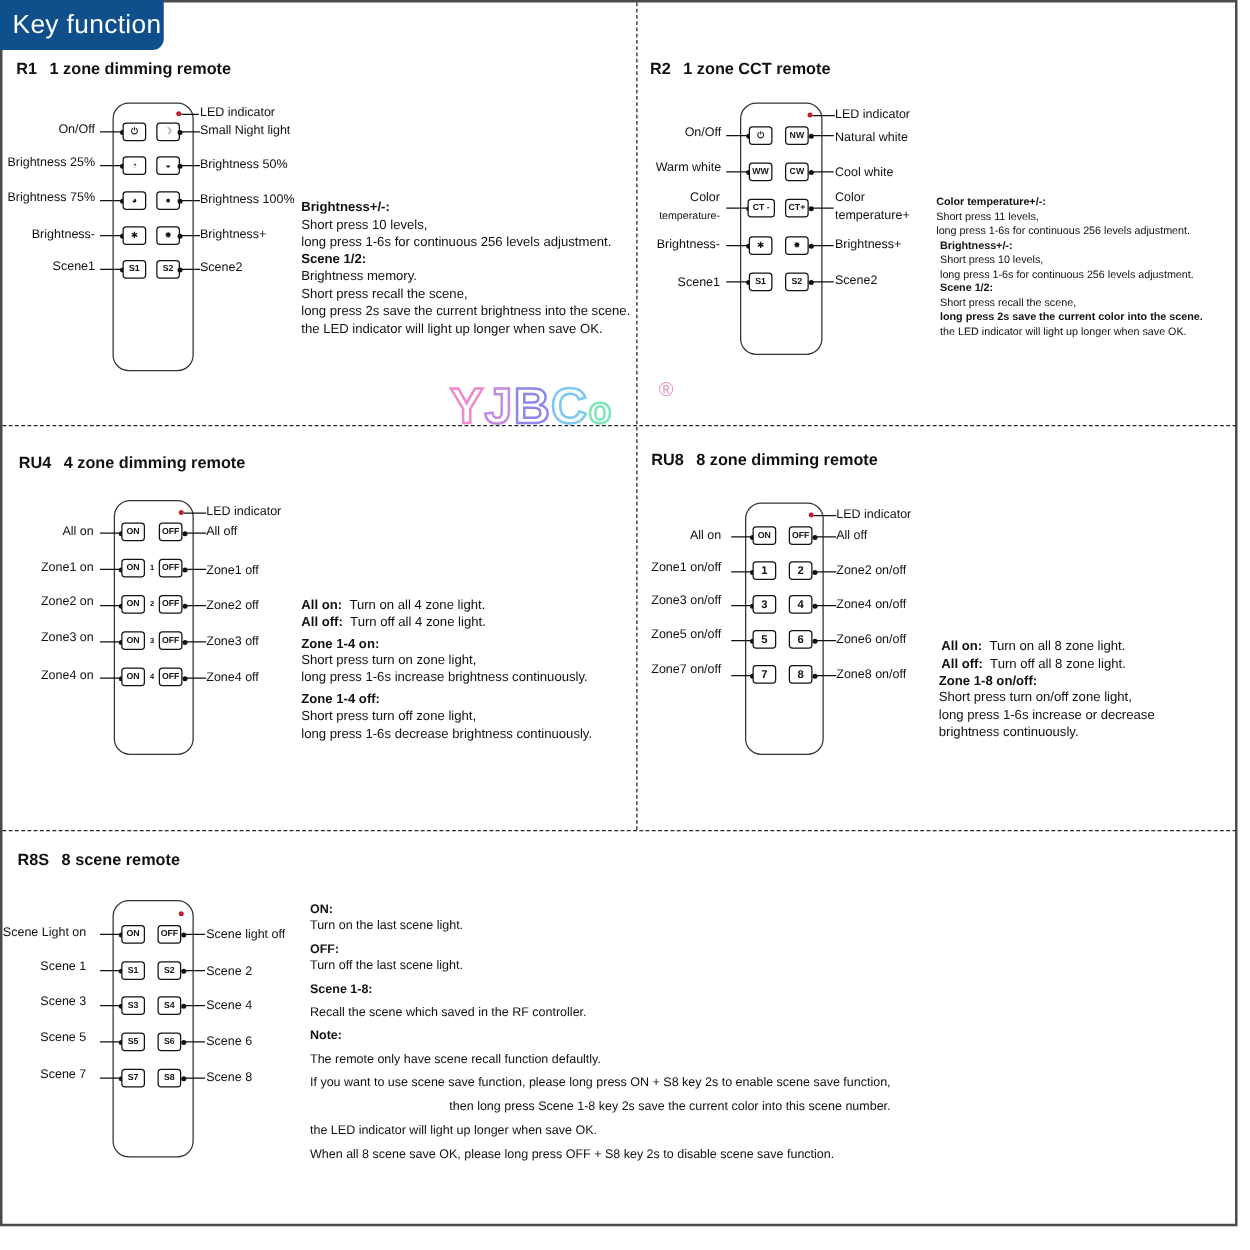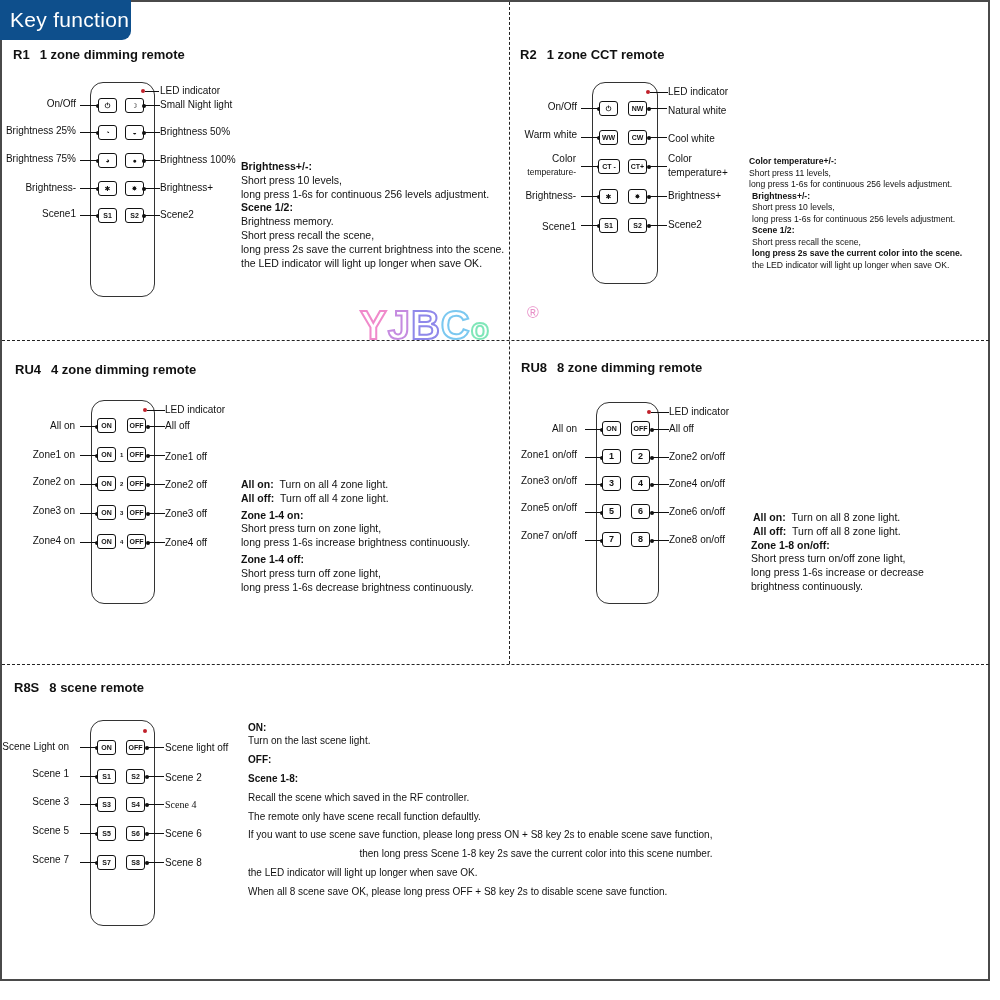--- a/index.html
+++ b/index.html
@@ -317,43 +317,45 @@
   <div class="btn" style="left:97px; top:769px;">S1</div>
   <div class="btn" style="left:126px; top:769px;">S2</div>
   <div class="lead to-left" style="left:147px; top:776px; width:17px;"></div>
   <div class="lbl" style="left:165px; top:773px;">Scene 2</div>
 
   <div class="lbl r" style="right:931px; top:797px;">Scene 3</div>
   <div class="lead to-right" style="left:80px; top:804px; width:17px;"></div>
   <div class="btn" style="left:97px; top:797px;">S3</div>
   <div class="btn" style="left:126px; top:797px;">S4</div>
   <div class="lead to-left" style="left:147px; top:804px; width:17px;"></div>
-  <div class="lbl" style="left:165px; top:800px;font-family:Liberation Serif, serif;">Scene 4</div>
+  <div class="lbl" style="left:165px; top:800px;">Scene 4</div>
 
   <div class="lbl r" style="right:931px; top:826px;">Scene 5</div>
   <div class="lead to-right" style="left:80px; top:833px; width:17px;"></div>
   <div class="btn" style="left:97px; top:826px;">S5</div>
   <div class="btn" style="left:126px; top:826px;">S6</div>
   <div class="lead to-left" style="left:147px; top:833px; width:17px;"></div>
   <div class="lbl" style="left:165px; top:829px;">Scene 6</div>
 
   <div class="lbl r" style="right:931px; top:855px;">Scene 7</div>
   <div class="lead to-right" style="left:80px; top:862px; width:17px;"></div>
   <div class="btn" style="left:97px; top:855px;">S7</div>
   <div class="btn" style="left:126px; top:855px;">S8</div>
   <div class="lead to-left" style="left:147px; top:862px; width:17px;"></div>
   <div class="lbl" style="left:165px; top:858px;">Scene 8</div>
 
   <div class="desc" style="left:248px; top:722px; font-size:10px; line-height:12.9px;">
     <div class="h">ON:</div>
     <div>Turn on the last scene light.</div>
     <div class="gap" style="height:6px;"></div>
     <div class="h">OFF:</div>
+    <div>Turn off the last scene light.</div>
     <div class="gap" style="height:6px;"></div>
     <div class="h" style="margin-bottom:6px;">Scene 1-8:</div>
     <div style="margin-bottom:6px;">Recall the scene which saved in the RF controller.</div>
+    <div class="h" style="margin-bottom:6px;">Note:</div>
     <div style="margin-bottom:6px;">The remote only have scene recall function defaultly.</div>
     <div style="margin-bottom:6px;">If you want to use scene save function, please long press ON + S8 key 2s to enable scene save function,</div>
     <div style="margin-bottom:6px;text-align:right;">then long press Scene 1-8 key 2s save the current color into this scene number.</div>
     <div style="margin-bottom:6px;">the LED indicator will light up longer when save OK.</div>
     <div>When all 8 scene save OK, please long press OFF + S8 key 2s to disable scene save function.</div>
   </div>
 </div>
 
 </body></html>

